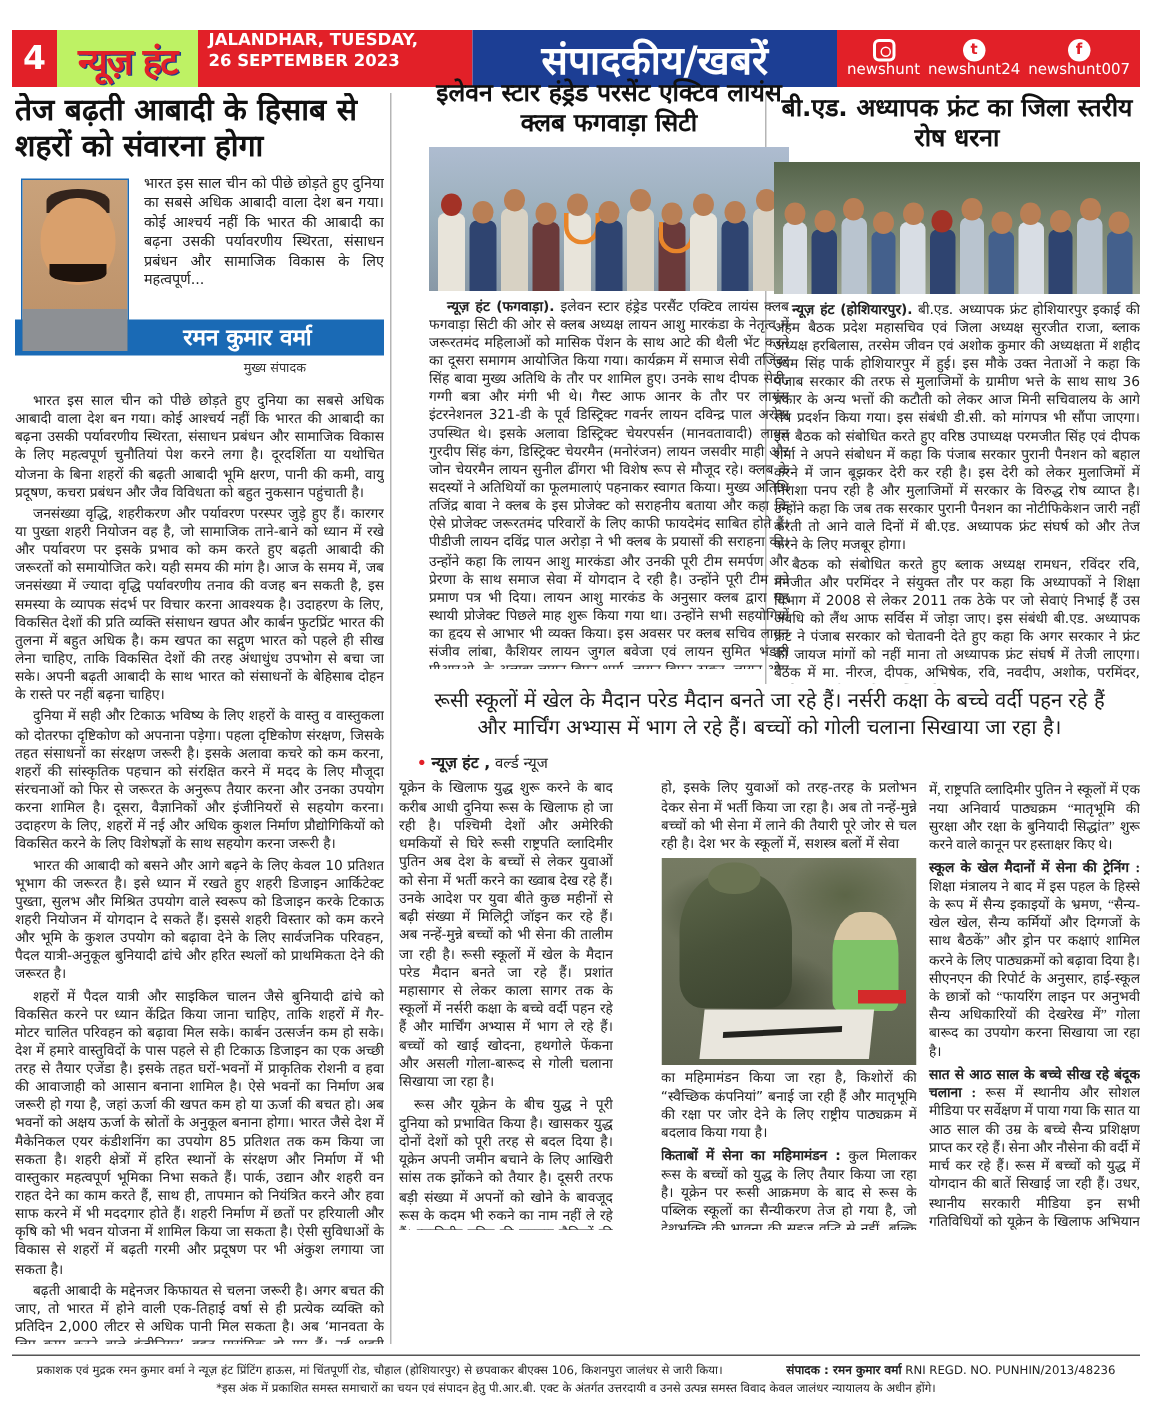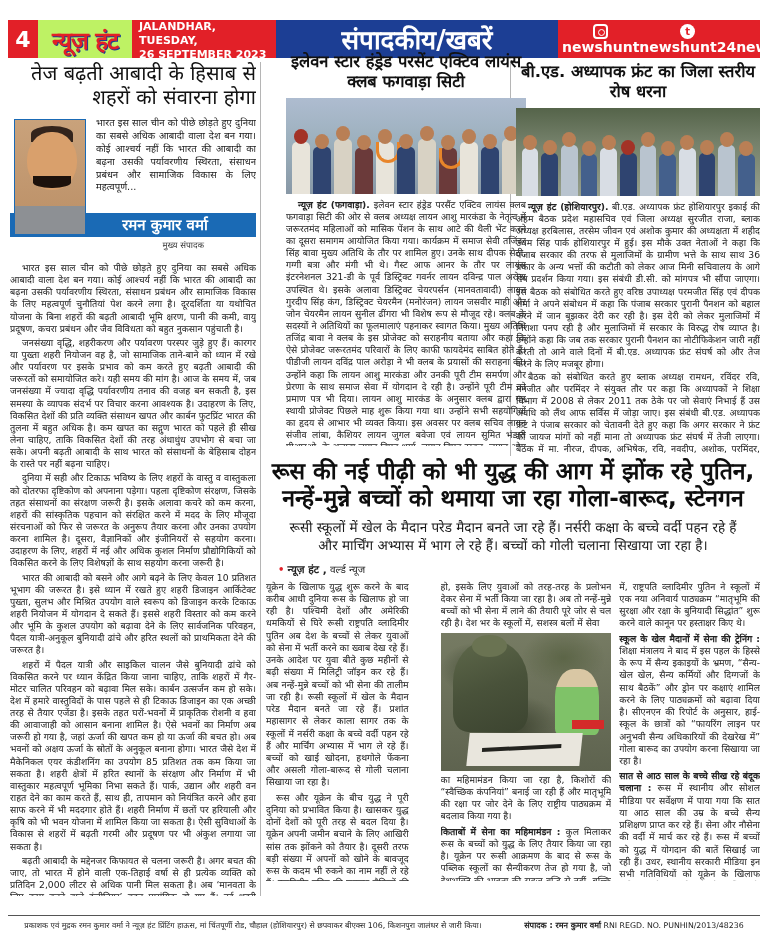--- a/index.html
+++ b/index.html
@@ -5,43 +5,43 @@
   html,body{margin:0;padding:0;background:#ffffff;}
   *{box-sizing:border-box;}
   body{font-family:"DejaVu Sans","Liberation Sans",sans-serif;color:#1c1c1c;}
   .page{position:relative;width:768px;height:940px;background:#fff;overflow:hidden;}
 
   
   .hdr{position:absolute;top:20px;left:8px;right:8px;height:38px;display:flex;align-items:stretch;}
   .pagenum{width:30px;background:#e22028;color:#fff;font-weight:bold;font-size:22px;display:flex;align-items:center;justify-content:center;}
   .logo{width:94px;background:#bef264;display:flex;align-items:center;justify-content:center;
         font-size:24px;font-weight:800;color:#e22028;text-shadow:1px 1px 0 #1c3e94;letter-spacing:-1px;}
-  .datebox{width:144px;background:#e22028;color:#fff;font-weight:bold;font-size:11px;line-height:1.25;
+  .datebox{width:183px;background:#e22028;color:#fff;font-weight:bold;font-size:11px;line-height:1.25;
         display:flex;flex-direction:column;justify-content:flex-start;padding-left:7px;}
   .banner{flex:1;background:#1c3e94;color:#fff;display:flex;align-items:center;justify-content:center;
         font-size:26px;font-weight:800;}
   .social{width:202px;background:#e22028;color:#fff;display:flex;align-items:center;justify-content:space-around;padding:0 4px;}
   .soc-item{display:flex;flex-direction:column;align-items:center;justify-content:center;gap:1px;cursor:pointer;}
   .soc-ic{width:15px;height:15px;position:relative;}
   .ic-ig{border:2px solid #fff;border-radius:4px;}
   .ic-ig::after{content:"";position:absolute;left:3px;top:3px;width:5px;height:5px;border:1.5px solid #fff;border-radius:50%;}
   .ic-tw,.ic-fb{background:#fff;border-radius:50%;color:#e22028;font-size:10px;font-weight:bold;
         display:flex;align-items:center;justify-content:center;}
-  .soc-handle{font-size:14px;font-weight:bold;line-height:1;}
+  .soc-handle{font-size:10px;font-weight:normal;line-height:1;}
 
   
   .vline1{position:absolute;left:260px;top:62px;bottom:44px;width:1px;background:#b5b5b5;}
   .vline2{position:absolute;left:510px;top:62px;height:394px;width:1px;background:#b5b5b5;}
 
   .colL{position:absolute;left:10px;top:62px;width:246px;bottom:44px;overflow:hidden;}
   .colM{position:absolute;left:266px;top:52px;width:240px;height:394px;overflow:hidden;margin-left:20px;}
   .colR{position:absolute;left:516px;top:62px;width:244px;height:394px;overflow:hidden;}
   .russia{position:absolute;left:266px;top:458px;width:494px;height:436px;overflow:hidden;}
 
-  h1.ed{font-size:20px;line-height:1.18;text-align:right;margin:0 0 8px;color:#111;font-weight:400;}
+  h1.ed{font-size:20px;line-height:1.18;text-align:left;margin:0 0 8px;color:#111;font-weight:700;}
   h2.art{font-size:16.5px;line-height:1.2;text-align:center;margin:0 0 6px;color:#111;font-weight:800;}
 
   
   .intro{position:relative;height:134px;}
   .aphoto{position:absolute;left:4px;top:2px;width:72px;height:116px;border:1px solid #1a6ab5;z-index:2;
           background:linear-gradient(180deg,#c9a27b,#bb8f66);overflow:hidden;}
   .aphoto .hair{position:absolute;top:6px;left:16px;width:42px;height:16px;border-radius:50% 50% 0 0;background:#33241c;}
   .aphoto .face{position:absolute;top:12px;left:12px;width:50px;height:58px;border-radius:48%;background:#d9a univ06c;background:#d9a06c;}
   .aphoto .mus{position:absolute;top:56px;left:18px;width:38px;height:12px;border-radius:0 0 48% 48%;background:#1d120c;}
   .aphoto .shirt{position:absolute;bottom:0;left:0;right:0;height:28px;background:#8d9094;}
@@ -77,21 +77,21 @@
   h2.big{font-size:23px;line-height:1.18;text-align:center;margin:0 0 6px;color:#0e0e0e;font-weight:800;}
   .subhead{font-size:13.5px;font-weight:normal;line-height:1.35;text-align:center;margin:0 14px 7px;color:#191919;}
   .byline{font-size:10px;margin:0 12px 5px;color:#222;}
   .byline .dot{color:#e22028;font-weight:bold;}
   .byline b{font-size:10.5px;}
   .rcols{display:flex;gap:8px;}
   .rcol{overflow:hidden;font-size:9.2px;line-height:1.33;text-align:justify;color:#222;}
   .rcol p{margin:0 0 3px;}
   .rc1{width:152px;height:300px;}
   .rc2{width:182px;height:300px;margin-left:24px;}
-  .rc3{width:150px;height:300px;}
+  .rc3{width:150px;height:300px;font-family:Liberation Serif, serif;}
   .warphoto{position:relative;width:100%;height:138px;margin:3px 0;overflow:hidden;
      background:radial-gradient(55px 38px at 22% 26%,#49513a 0%,rgba(73,81,58,0) 70%),
                 radial-gradient(60px 42px at 72% 18%,#5c6547 0%,rgba(92,101,71,0) 70%),
                 radial-gradient(70px 46px at 42% 68%,#3d4330 0%,rgba(61,67,48,0) 70%),
                 linear-gradient(180deg,#767b63,#5e634f);}
   .soldier{position:absolute;left:7%;top:6%;width:44%;height:66%;border-radius:45% 45% 20% 20%;
      background:linear-gradient(160deg,#5e684a 0%,#49523a 50%,#3c4430 100%);}
   .soldier::before{content:"";position:absolute;top:-6px;left:26%;width:46%;height:24%;border-radius:50%;background:#6a7352;}
   .childfig{position:absolute;right:7%;top:26%;width:26%;height:48%;border-radius:42% 42% 10% 10%;
      background:linear-gradient(180deg,#d9c7a4 0% 28%,#7fc268 28% 100%);}
@@ -199,21 +199,20 @@
           <div class="p"></div>
       </div>
     </div>
     <div class="art-body">
       <p><b>न्यूज़ हंट (होशियारपुर).</b> <span>बी.एड. अध्यापक फ्रंट होशियारपुर इकाई की अहम बैठक प्रदेश महासचिव एवं जिला अध्यक्ष सुरजीत राजा, ब्लाक अध्यक्ष हरबिलास, तरसेम जीवन एवं अशोक कुमार की अध्यक्षता में शहीद उधम सिंह पार्क होशियारपुर में हुई। इस मौके उक्त नेताओं ने कहा कि पंजाब सरकार की तरफ से मुलाजिमों के ग्रामीण भत्ते के साथ साथ 36 प्रकार के अन्य भत्तों की कटौती को लेकर आज मिनी सचिवालय के आगे रोष प्रदर्शन किया गया। इस संबंधी डी.सी. को मांगपत्र भी सौंपा जाएगा। इस बैठक को संबोधित करते हुए वरिष्ठ उपाध्यक्ष परमजीत सिंह एवं दीपक शर्मा ने अपने संबोधन में कहा कि पंजाब सरकार पुरानी पैनशन को बहाल करने में जान बूझकर देरी कर रही है। इस देरी को लेकर मुलाजिमों में निराशा पनप रही है और मुलाजिमों में सरकार के विरुद्ध रोष व्याप्त है। उन्होंने कहा कि जब तक सरकार पुरानी पैनशन का नोटीफिकेशन जारी नहीं करती तो आने वाले दिनों में बी.एड. अध्यापक फ्रंट संघर्ष को और तेज करने के लिए मजबूर होगा।</span></p>
       <p style="text-indent:12px;">बैठक को संबोधित करते हुए ब्लाक अध्यक्ष रामधन, रविंदर रवि, मनजीत और परमिंदर ने संयुक्त तौर पर कहा कि अध्यापकों ने शिक्षा विभाग में 2008 से लेकर 2011 तक ठेके पर जो सेवाएं निभाई हैं उस अवधि को लैंथ आफ सर्विस में जोड़ा जाए। इस संबंधी बी.एड. अध्यापक फ्रंट ने पंजाब सरकार को चेतावनी देते हुए कहा कि अगर सरकार ने फ्रंट की जायज मांगों को नहीं माना तो अध्यापक फ्रंट संघर्ष में तेजी लाएगा। बैठक में मा. नीरज, दीपक, अभिषेक, रवि, नवदीप, अशोक, परमिंदर, तरसेम, मनजीत आदि उपस्थित थे।</p>
     </div>
   </div>
 
   <div class="russia">
-    <h2 class="big">रूस की नई पीढ़ी को भी युद्ध की आग में झोंक रहे पुतिन, नन्हें-मुन्ने बच्चों को थमाया जा रहा गोला-बारूद, स्टेनगन</h2>
     <p class="subhead">रूसी स्कूलों में खेल के मैदान परेड मैदान बनते जा रहे हैं। नर्सरी कक्षा के बच्चे वर्दी पहन रहे हैं और मार्चिंग अभ्यास में भाग ले रहे हैं। बच्चों को गोली चलाना सिखाया जा रहा है।</p>
     <p class="byline">
       <span class="dot">•</span>
       <b>न्यूज़ हंट ,</b>
       <span>वर्ल्ड न्यूज</span>
     </p>
     <div class="rcols">
       <div class="rcol rc1">
         <p>यूक्रेन के खिलाफ युद्ध शुरू करने के बाद करीब आधी दुनिया रूस के खिलाफ हो जा रही है। पश्चिमी देशों और अमेरिकी धमकियों से घिरे रूसी राष्ट्रपति व्लादिमीर पुतिन अब देश के बच्चों से लेकर युवाओं को सेना में भर्ती करने का ख्वाब देख रहे हैं। उनके आदेश पर युवा बीते कुछ महीनों से बढ़ी संख्या में मिलिट्री जॉइन कर रहे हैं। अब नन्हें-मुन्ने बच्चों को भी सेना की तालीम जा रही है। रूसी स्कूलों में खेल के मैदान परेड मैदान बनते जा रहे हैं। प्रशांत महासागर से लेकर काला सागर तक के स्कूलों में नर्सरी कक्षा के बच्चे वर्दी पहन रहे हैं और मार्चिंग अभ्यास में भाग ले रहे हैं। बच्चों को खाई खोदना, हथगोले फेंकना और असली गोला-बारूद से गोली चलाना सिखाया जा रहा है।</p>
         <p style="text-indent:10px;">रूस और यूक्रेन के बीच युद्ध ने पूरी दुनिया को प्रभावित किया है। खासकर युद्ध दोनों देशों को पूरी तरह से बदल दिया है। यूक्रेन अपनी जमीन बचाने के लिए आखिरी सांस तक झोंकने को तैयार है। दूसरी तरफ बड़ी संख्या में अपनों को खोने के बावजूद रूस के कदम भी रुकने का नाम नहीं ले रहे हैं। व्लादिमीर पुतिन की सरकार सैनिकों की संख्या कम न</p>
@@ -236,15 +235,16 @@
       </div>
     </div>
   </div>
 
   <div class="footer">
     <div>
       <span>प्रकाशक एवं मुद्रक रमन कुमार वर्मा ने न्यूज़ हंट प्रिंटिंग हाऊस, मां चिंतपूर्णी रोड, चौहाल (होशियारपुर) से छपवाकर बीएक्स 106, किशनपुरा जालंधर से जारी किया।</span>
       <b>संपादक : रमन कुमार वर्मा</b>
       <span>RNI REGD. NO. PUNHIN/2013/48236</span>
     </div>
+    <div>*इस अंक में प्रकाशित समस्त समाचारों का चयन एवं संपादन हेतु पी.आर.बी. एक्ट के अंतर्गत उत्तरदायी व उनसे उत्पन्न समस्त विवाद केवल जालंधर न्यायालय के अधीन होंगे।</div>
   </div>
 
 </div>
 
 </body></html>

